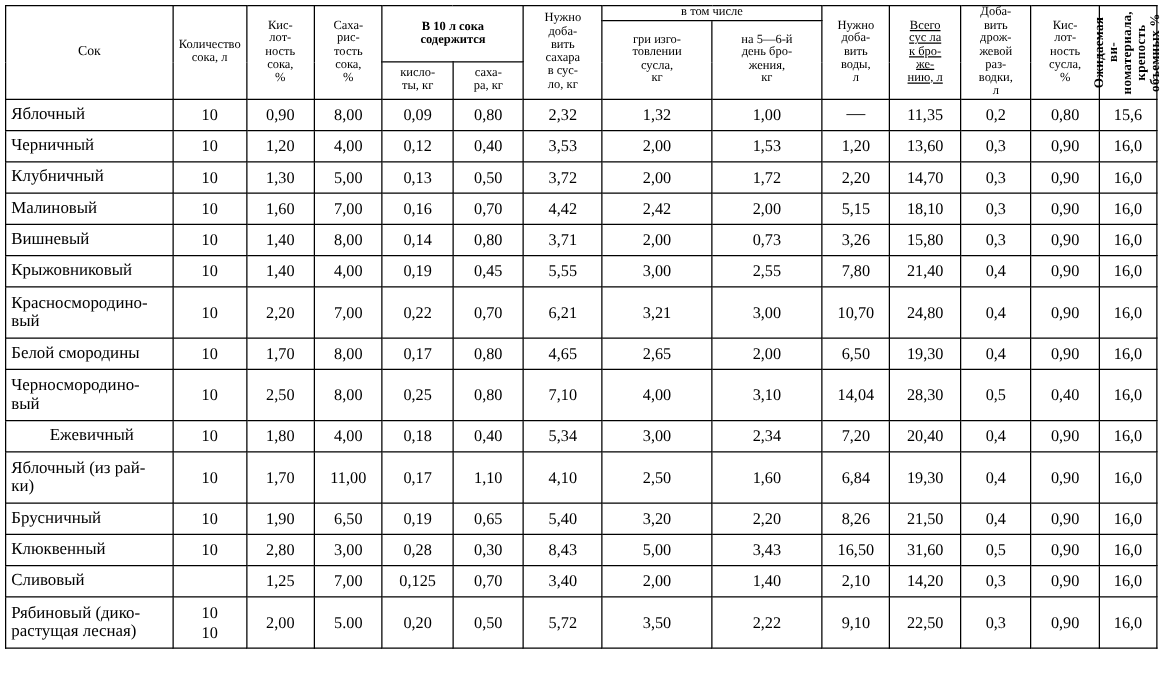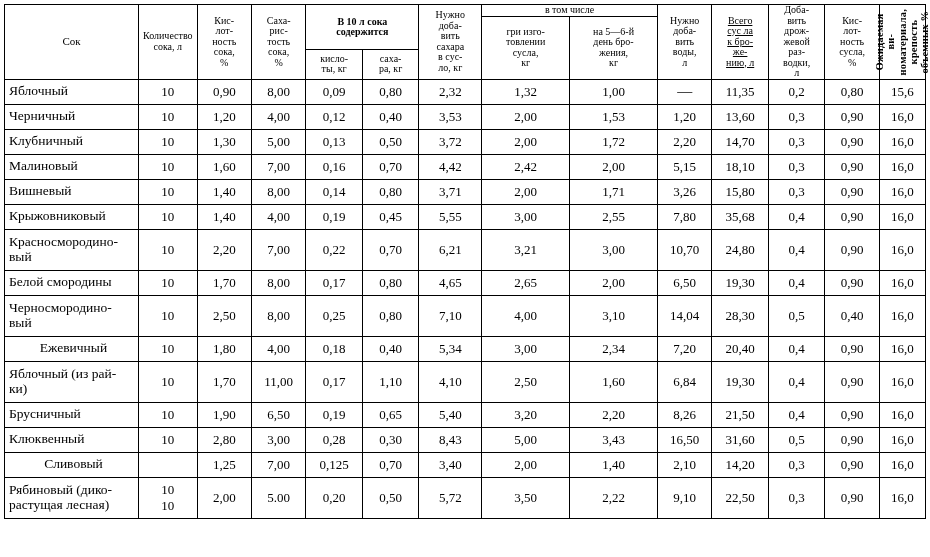--- a/index.html
+++ b/index.html
@@ -249,39 +249,39 @@
         </tr>
         <tr>
           <td class="name two-line" style="white-space: pre-line; margin-left: 44px;">Вишневый</td>
           <td class="two-line" style="white-space: pre-line;">10</td>
           <td>1,40</td>
           <td>8,00</td>
           <td>0,14</td>
           <td>0,80</td>
           <td>3,71</td>
           <td>2,00</td>
-          <td>1,71</td>
+          <td>0,73</td>
           <td>3,26</td>
           <td>15,80</td>
           <td>0,3</td>
           <td>0,90</td>
           <td>16,0</td>
         </tr>
         <tr>
           <td class="name two-line" style="white-space: pre-line;">Крыжовниковый</td>
           <td class="two-line" style="white-space: pre-line;">10</td>
           <td>1,40</td>
           <td>4,00</td>
           <td>0,19</td>
           <td>0,45</td>
           <td>5,55</td>
           <td>3,00</td>
           <td>2,55</td>
           <td>7,80</td>
-          <td>35,68</td>
+          <td>21,40</td>
           <td>0,4</td>
           <td>0,90</td>
           <td>16,0</td>
         </tr>
         <tr class="tall">
           <td class="name two-line" style="white-space: pre-line;">Красносмородино-
 вый</td>
           <td class="two-line" style="white-space: pre-line;">10</td>
           <td>2,20</td>
           <td>7,00</td>
@@ -388,21 +388,21 @@
           <td>8,43</td>
           <td>5,00</td>
           <td>3,43</td>
           <td>16,50</td>
           <td>31,60</td>
           <td>0,5</td>
           <td>0,90</td>
           <td>16,0</td>
         </tr>
         <tr>
-          <td class="name two-line" style="white-space: pre-line; text-align: center;">Сливовый</td>
+          <td class="name two-line" style="white-space: pre-line;">Сливовый</td>
           <td class="two-line" style="white-space: pre-line;"></td>
           <td>1,25</td>
           <td>7,00</td>
           <td>0,125</td>
           <td>0,70</td>
           <td>3,40</td>
           <td>2,00</td>
           <td>1,40</td>
           <td>2,10</td>
           <td>14,20</td>

